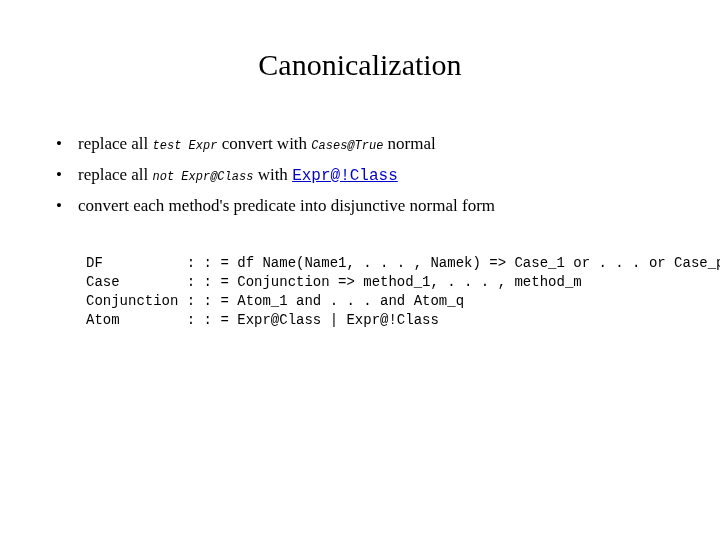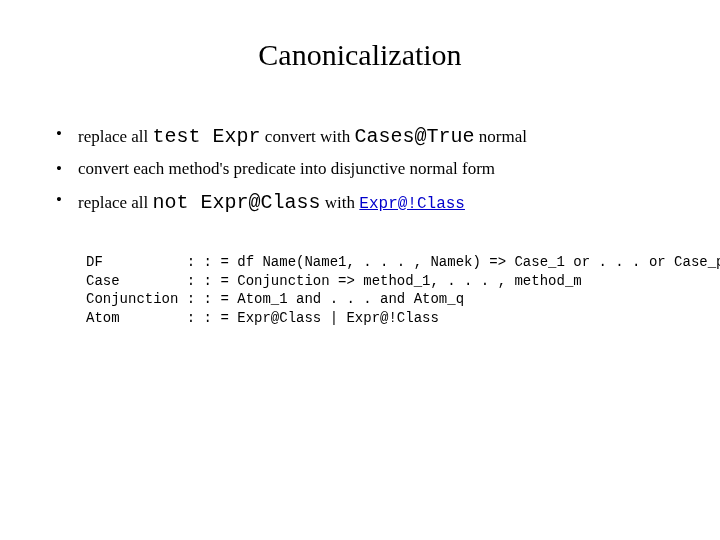--- a/index.html
+++ b/index.html
@@ -8,21 +8,21 @@
     width: 720px;
     height: 540px;
     background: #ffffff;
     font-family: Georgia, "Times New Roman", Times, serif;
     color: #000000;
   }
   .slide {
     box-sizing: border-box;
     width: 720px;
     height: 528px;
-    padding: 28px 50px 20px 50px;
+    padding: 38px 50px 20px 50px;
     position: relative;
   }
   .title {
     text-align: center;
     font-size: 30px;
     font-weight: 400;
     margin: 10px 0 50px 0;
   }
   .body {
     font-size: 17px;
@@ -56,21 +56,22 @@
     margin-bottom: 4px;
   }
   ul.sub > li::before {
     content: "–";
     position: absolute;
     left: 0;
     top: 0;
   }
   .mono {
     font-family: "Courier New", Courier, monospace;
-    font-size: 20px;
+    font-size: 12px;
+    font-style: italic;
   }
   .link {
     color: #0000cc;
     text-decoration: underline;
     font-family: "Courier New", Courier, monospace;
     font-size: 16px;
   }
   .grammar {
     font-family: "Courier New", Courier, monospace;
     font-size: 14px;
@@ -91,25 +92,25 @@
 
   <div class="body">
     <ul class="top">
 
 
       <li class="gap-above">
         <span>replace all </span><span class="mono">test Expr</span><span> convert with </span><span class="mono">Cases@True</span><span> normal</span>
       </li>
 
       <li>
-        <span>convert each method's predicate into disjunctive normal form</span>
+        <span>replace all </span><span class="mono">not Expr@Class</span><span> with </span><span class="link">Expr@!Class</span>
       </li>
 
       <li>
-        <span>replace all </span><span class="mono">not Expr@Class</span><span> with </span><span class="link">Expr@!Class</span>
+        <span>convert each method's predicate into disjunctive normal form</span>
       </li>
 
     </ul>
 
     <div class="grammar">DF          : : = df Name(Name1, . . . , Namek) =&gt; Case_1 or . . . or Case_p
 Case        : : = Conjunction =&gt; method_1, . . . , method_m
 Conjunction : : = Atom_1 and . . . and Atom_q
 Atom        : : = Expr@Class | Expr@!Class</div>
   </div>
 

